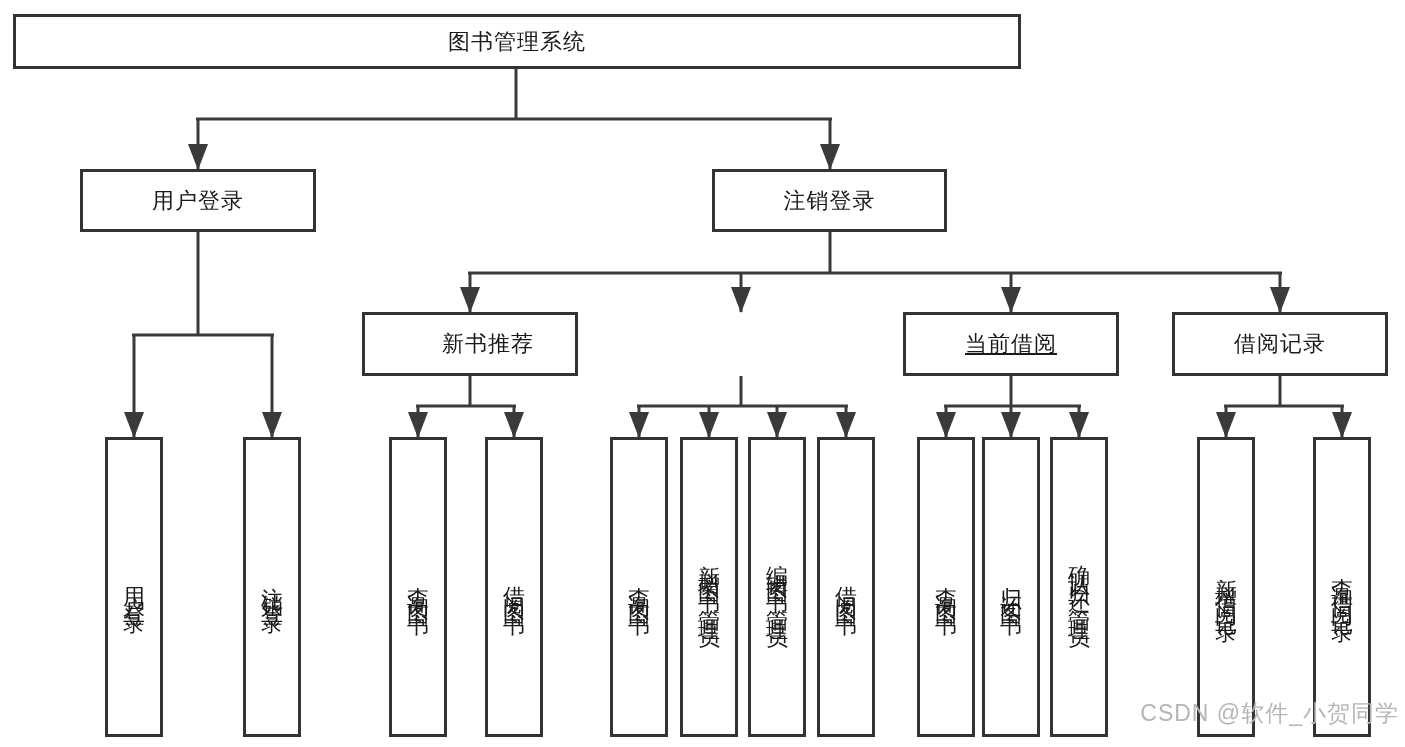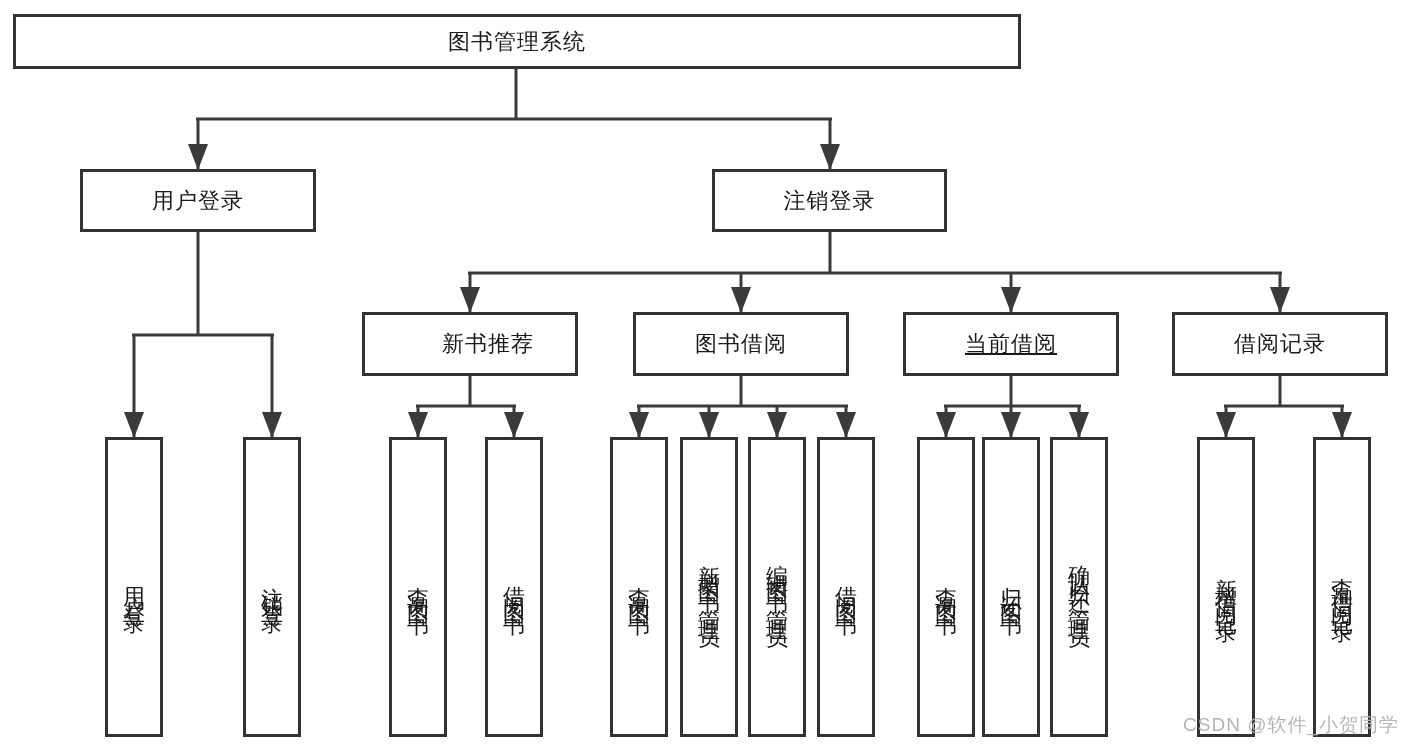--- a/index.html
+++ b/index.html
@@ -46,22 +46,22 @@
     writing-mode: vertical-rl;
     text-orientation: mixed;
     font-size: 22px;
     letter-spacing: 9px;
     line-height: 1;
     white-space: nowrap;
   }
   .watermark {
     position: absolute;
     right: 6px;
-    bottom: 9px;
-    font-size: 19px;
+    bottom: 18px;
+    font-size: 23px;
     color: var(--watermark, #b5b5b5);
     letter-spacing: 1px;
     white-space: nowrap;
     text-align: right;
   }
 </style>
 </head>
 <body>
 
 <div class="canvas">
@@ -121,23 +121,20 @@
   <div class="node" style="left:80px; top:169px; width:236px; height:63px;">
     <span class="h-label">用户登录</span>
   </div>
   <div class="node" style="left:712px; top:169px; width:235px; height:63px;">
     <span class="h-label">注销登录</span>
   </div>
 
   <div class="node" style="left:362px; top:312px; width:216px; height:64px;padding-left:36px;">
     <span class="h-label">新书推荐</span>
   </div>
-  <div class="node" style="left:633px; top:312px; width:216px; height:64px;">
-    <span class="h-label">图书借阅</span>
-  </div>
   <div class="node" style="left:903px; top:312px; width:216px; height:64px;text-decoration:underline;">
     <span class="h-label">当前借阅</span>
   </div>
   <div class="node" style="left:1172px; top:312px; width:216px; height:64px;">
     <span class="h-label">借阅记录</span>
   </div>
 
   <div class="node leaf" style="left:105px; top:437px; width:58px; height:300px;">
     <span class="v-label">用户登录</span>
   </div>

